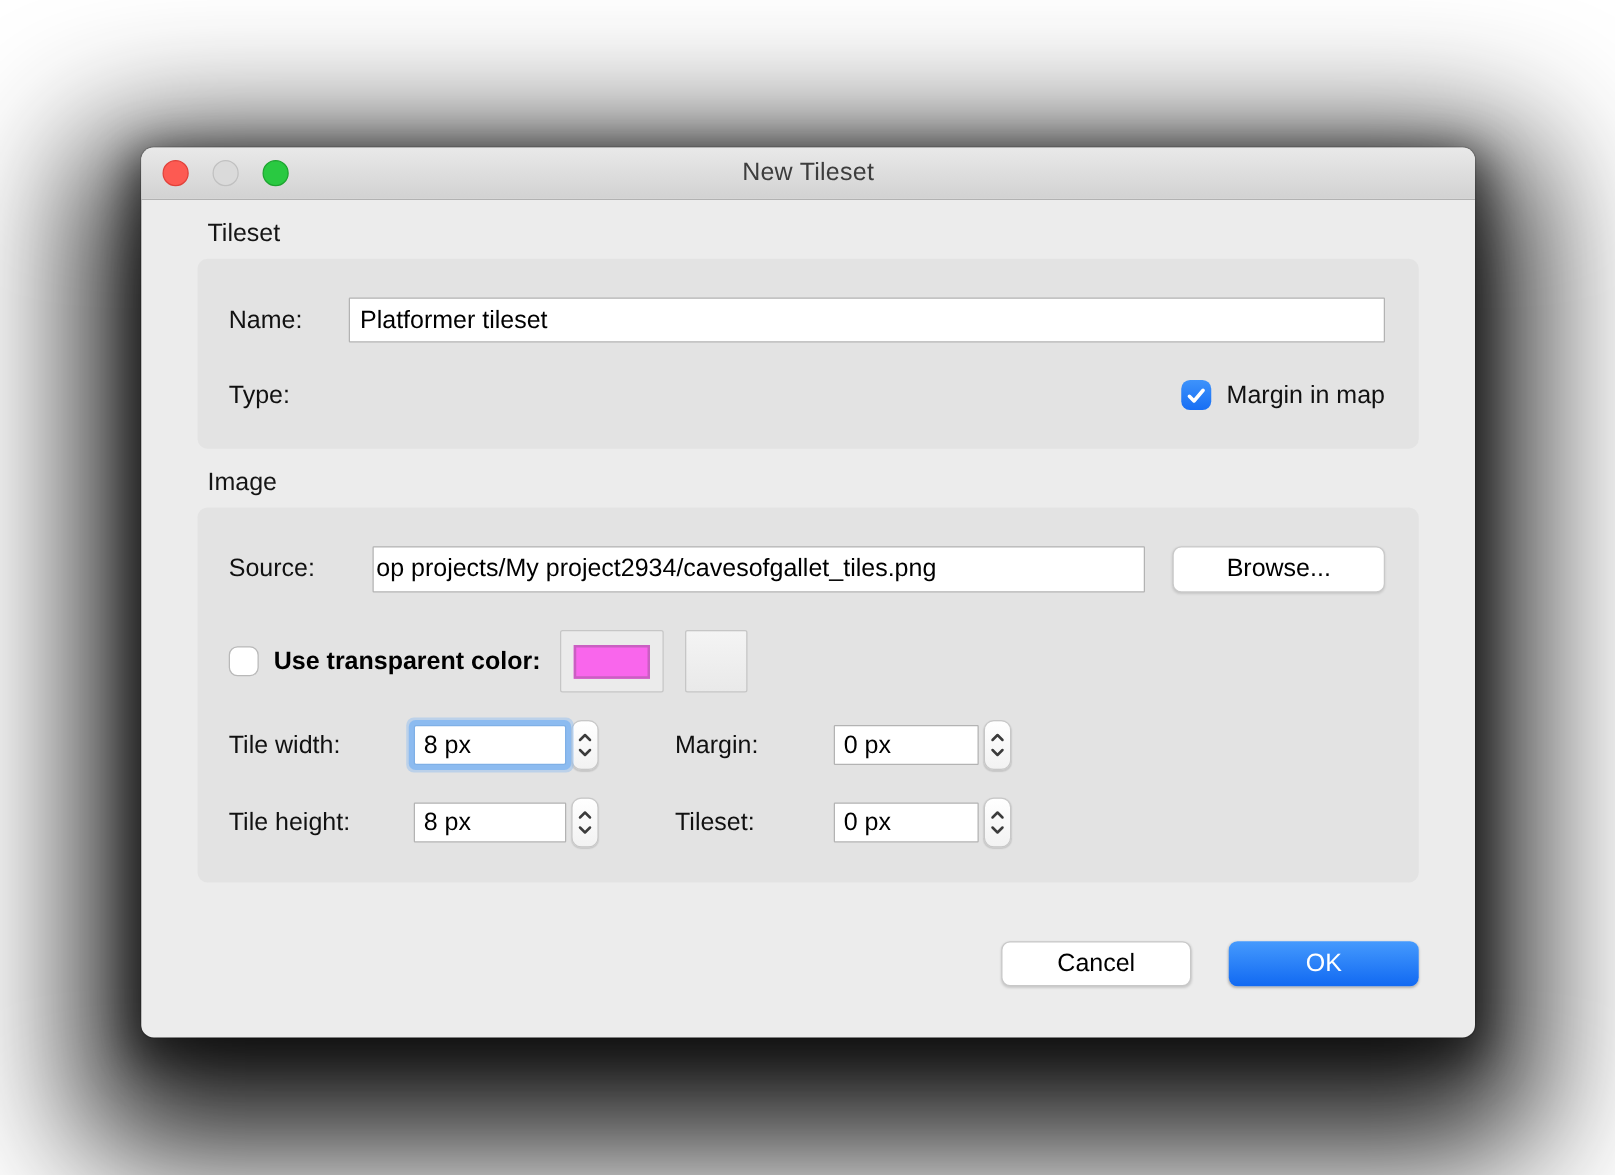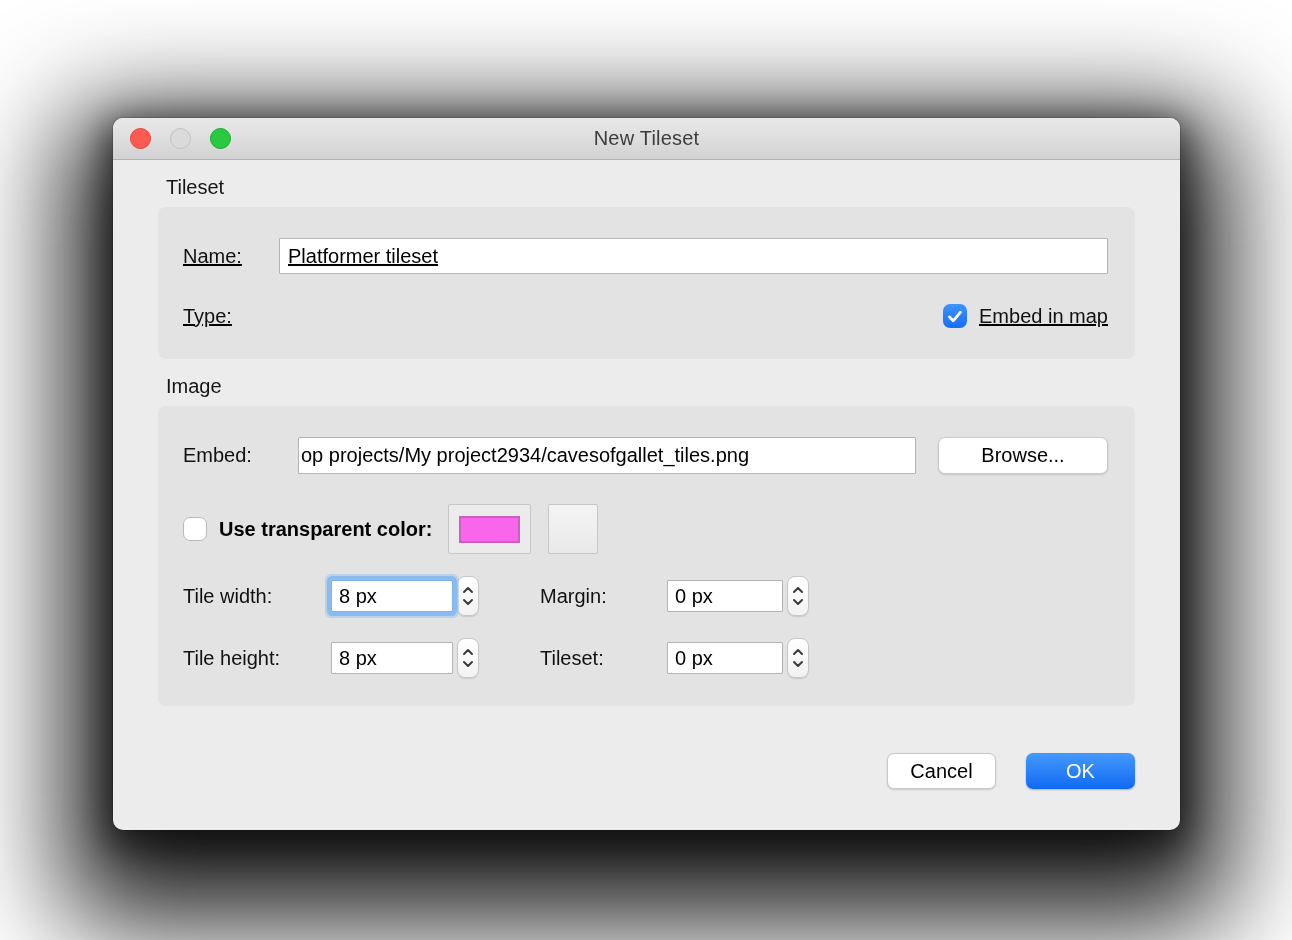--- a/index.html
+++ b/index.html
@@ -27,21 +27,21 @@
   .lights { position:absolute; left:17px; top:0; height:100%; display:flex; align-items:center; gap:19px; }
   .light { width:21px; height:21px; border-radius:50%; }
   .light.red   { background:#fd5a52; border:1px solid #e14039; }
   .light.gray  { background:#dadada; border:1px solid #c0c0c0; }
   .light.green { background:#29c941; border:1px solid #1da42f; }
 
   
   .dialog-body { padding:0 45px; }
   .group-label { margin:16px 0 8px 8px; font-size:20px; color:#151515; }
   .groupbox { background:#e3e3e3; border-radius:8px; padding:31px 27px 28px 25px; }
-  .groupbox.tileset-box { padding-bottom:31px;text-decoration:underline; }
+  .groupbox.tileset-box { padding-bottom:31px; }
 
   .row { display:flex; align-items:center; }
   .field-label { font-size:20px; color:#111; flex:none; }
   .w96  { width:96px; }
   .w115 { width:115px; }
   .w148 { width:148px; }
 
   input { font-family:"Liberation Sans", sans-serif; color:#000; outline:none; }
   .text-input {
     height:36px; flex:1; background:#fff; border:1px solid #b3b3b3;
@@ -106,21 +106,21 @@
     width:22px; height:40px; margin-left:4px; flex:none;
     background:linear-gradient(#ffffff,#f2f2f2); border:1px solid #c7c7c7; border-radius:8px;
     box-shadow:0 1px 1px rgba(0,0,0,0.12);
     display:flex; flex-direction:column; align-items:center; justify-content:center; gap:4px;
   }
   .mcol-label { margin-left:61px; width:127px; }
 
   
   .actions { display:flex; justify-content:flex-end; gap:30px; margin-top:47px; }
   .btn {
-    width:109px; height:36px; border-radius:7px; font-size:20px;
+    width:152px; height:36px; border-radius:7px; font-size:20px;
     font-family:"Liberation Sans", sans-serif; border:none; cursor:default;
   }
   .btn-cancel { background:#fff; border:1px solid #c8c8c8; box-shadow:0 1px 2px rgba(0,0,0,0.15); color:#000; }
   .btn-ok { background:linear-gradient(#459afd,#1169f2); color:#fff; box-shadow:0 1px 2px rgba(0,0,0,0.25); }
 </style>
 </head>
 <body>
 
 <div class="stage">
   <div class="window">
@@ -145,30 +145,30 @@
         </div>
 
         <div class="row row-type">
           <label class="field-label w96">Type:</label>
           <div class="checkbox-group">
             <span class="checkbox checked">
               <svg class="check-icon" width="16" height="13" viewBox="0 0 16 13">
                   <path d="M2.5 7 L6.2 10.8 L13.5 2.2" fill="none" stroke="#ffffff" stroke-width="2.8" stroke-linecap="round" stroke-linejoin="round"></path>
                 </svg>
             </span>
-            <span class="checkbox-label">Embed in map</span>
+            <span class="checkbox-label">Margin in map</span>
           </div>
         </div>
       </div>
 
       <div class="group-label">Image</div>
       <div class="groupbox">
 
         <div class="row row-source">
-          <label class="field-label w115">Embed:</label>
+          <label class="field-label w115">Source:</label>
           <input class="text-input source-input" type="text" value="op projects/My project2934/cavesofgallet_tiles.png" style="">
           <button class="browse-btn">Browse...</button>
         </div>
 
         <div class="row row-transparent">
           <span class="checkbox">
             
           </span>
           <span class="transparent-label">Use transparent color:</span>
           <span class="color-well">

